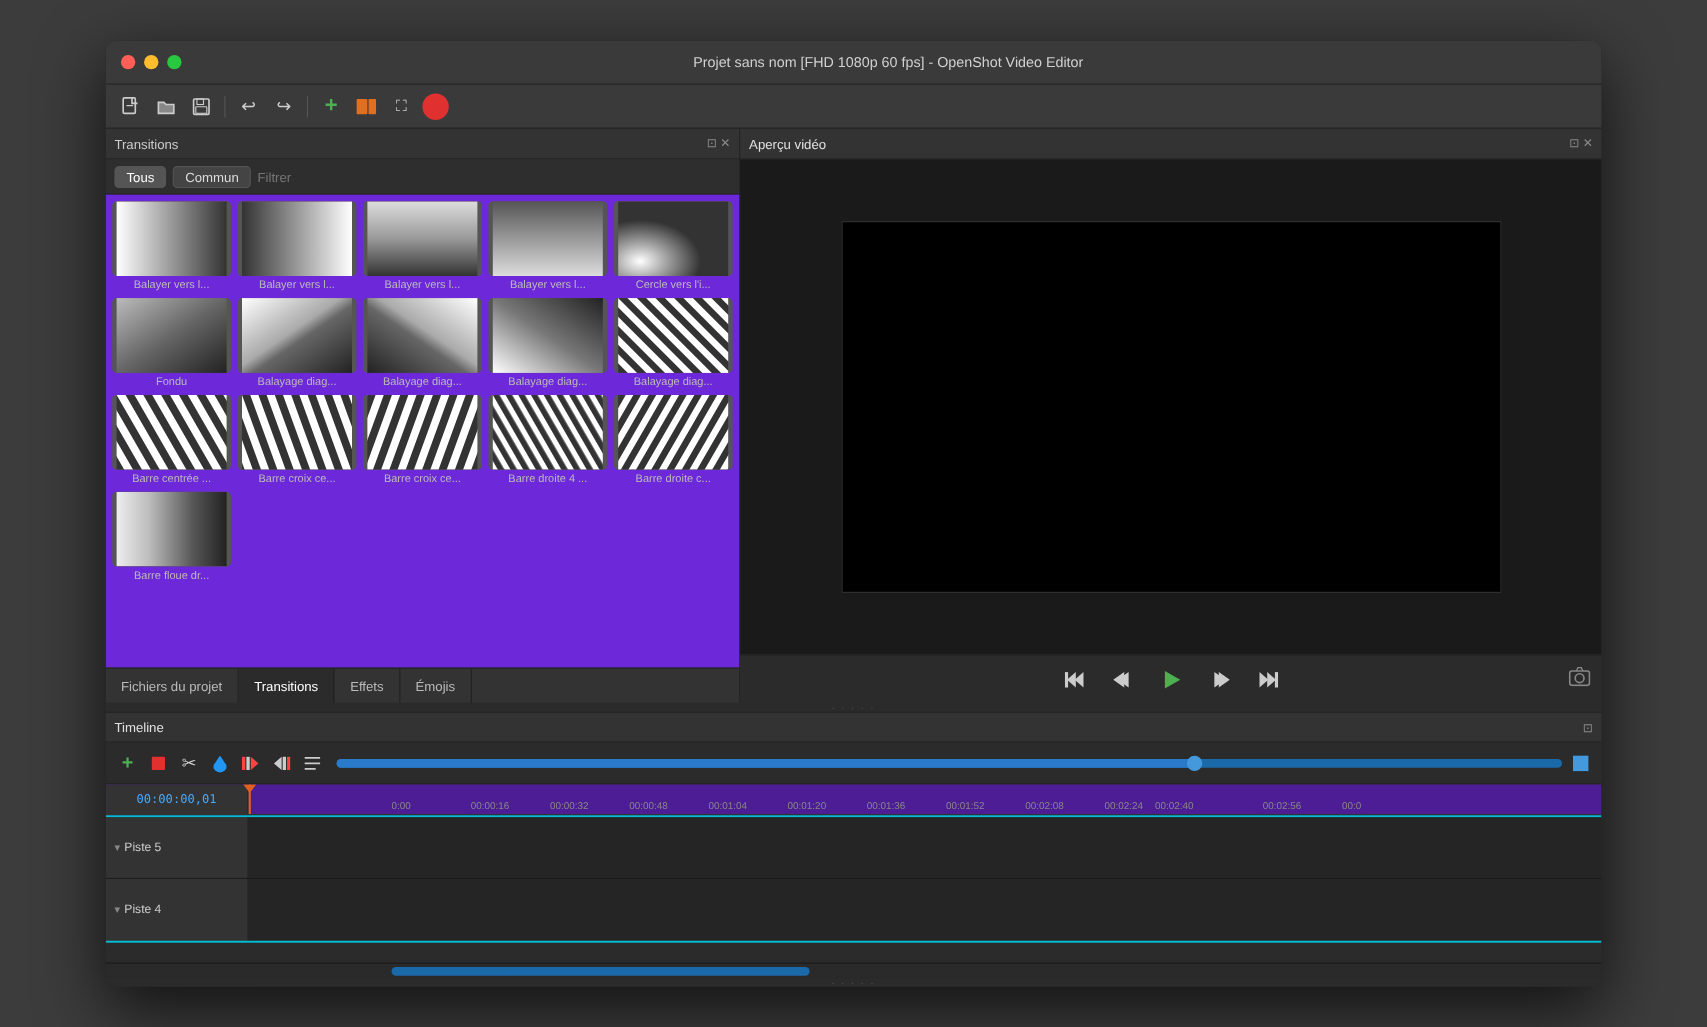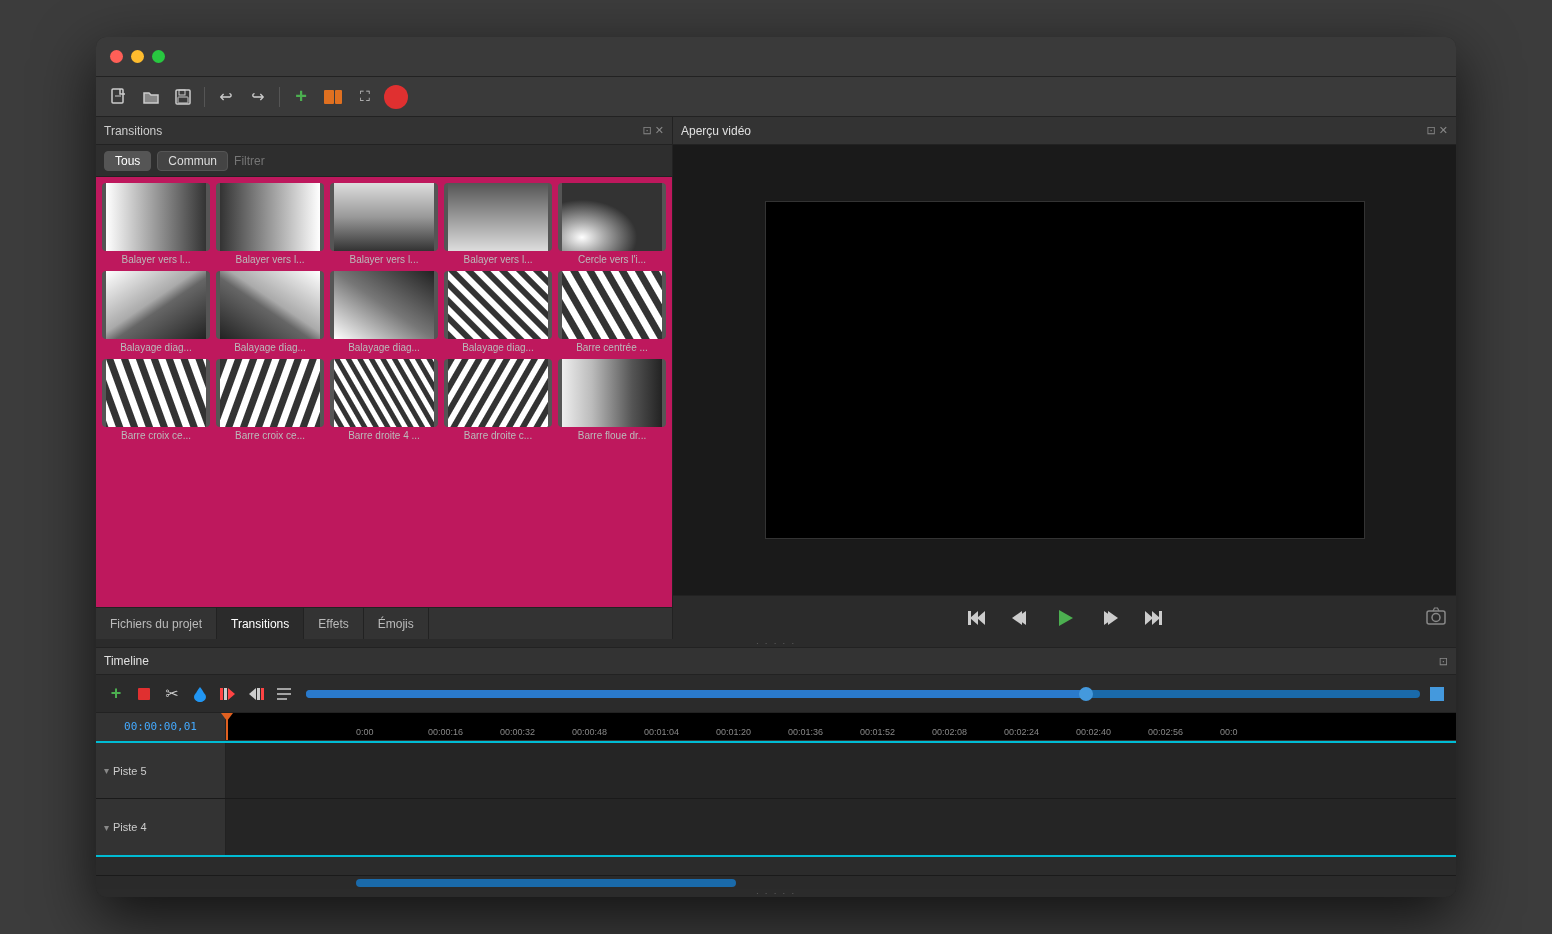--- a/index.html
+++ b/index.html
@@ -129,21 +129,21 @@
       outline: none;
       color: #aaa;
       font-size: 12px;
       width: 80px;
     }
 
     
     .transitions-grid {
       flex: 1;
       overflow-y: scroll;
-      background: #be185d;
+      background: #6d28d9;
       padding: 4px;
       display: grid;
       grid-template-columns: repeat(5, 1fr);
       gap: 2px;
       align-content: start;
     }
     .transitions-grid::-webkit-scrollbar { width: 8px; }
     .transitions-grid::-webkit-scrollbar-track { background: #2b2b2b; }
     .transitions-grid::-webkit-scrollbar-thumb { background: #555; border-radius: 4px; }
 
@@ -328,21 +328,21 @@
 
     
     .tracks-container {
       display: flex;
       flex-direction: column;
       flex: 1;
       overflow: hidden;
     }
     .time-ruler {
       height: 28px;
-      background: #000000;
+      background: #4c1d95;
       display: flex;
       align-items: center;
       border-bottom: 1px solid #333;
       position: relative;
       overflow: hidden;
     }
     .time-ruler-labels {
       display: flex;
       margin-left: 130px;
       flex: 1;
@@ -433,20 +433,21 @@
   </style>
 </head>
 <body>
 
 <div class="window">
 
   <div class="titlebar">
     <div class="traffic-light tl-red"></div>
     <div class="traffic-light tl-yellow"></div>
     <div class="traffic-light tl-green"></div>
+    <div class="titlebar-title">Projet sans nom [FHD 1080p 60 fps] - OpenShot Video Editor</div>
   </div>
 
   <div class="toolbar">
     <div class="toolbar-btn" title="Nouveau projet">
       <svg width="18" height="18" viewBox="0 0 18 18" fill="#ccc">
           <rect x="2" y="1" width="11" height="14" rx="1" fill="none" stroke="#ccc" stroke-width="1.5"></rect>
           <polyline points="10,1 10,6 15,6" fill="none" stroke="#ccc" stroke-width="1.5"></polyline>
           <line x1="5" y1="8" x2="11" y2="8" stroke="#ccc" stroke-width="1"></line>
         </svg>
     </div>
@@ -566,20 +567,35 @@
                     <stop offset="40%" stop-color="#aaa"></stop>
                     <stop offset="100%" stop-color="#333"></stop>
                   </radialGradient>
                 </defs>
                 <rect width="100" height="68" fill="url(#rg2)"></rect>
               </svg>
           </div>
           <div class="transition-label">Cercle vers l'i...</div>
         </div>
 
+        <div class="transition-item">
+          <div class="transition-thumb">
+            <svg width="100%" height="100%" viewBox="0 0 100 68">
+                <defs>
+                  <linearGradient id="gfade" x1="0" x2="1" y1="0" y2="1">
+                    <stop offset="0%" stop-color="#bbb"></stop>
+                    <stop offset="50%" stop-color="#666"></stop>
+                    <stop offset="100%" stop-color="#222"></stop>
+                  </linearGradient>
+                </defs>
+                <rect width="100" height="68" fill="url(#gfade)"></rect>
+              </svg>
+          </div>
+          <div class="transition-label">Fondu</div>
+        </div>
 
         <div class="transition-item">
           <div class="transition-thumb">
             <svg width="100%" height="100%" viewBox="0 0 100 68">
                 <defs>
                   <linearGradient id="gd1" x1="0" x2="1" y1="0" y2="1">
                     <stop offset="0%" stop-color="#fff"></stop>
                     <stop offset="45%" stop-color="#aaa"></stop>
                     <stop offset="55%" stop-color="#666"></stop>
                     <stop offset="100%" stop-color="#222"></stop>
@@ -867,21 +883,21 @@
           <span class="time-marker" style="left:0px;text-align:center;">0:00</span>
           <span class="time-marker" style="left:72px;">00:00:16</span>
           <span class="time-marker" style="left:144px;">00:00:32</span>
           <span class="time-marker" style="left:216px;">00:00:48</span>
           <span class="time-marker" style="left:288px;">00:01:04</span>
           <span class="time-marker" style="left:360px;">00:01:20</span>
           <span class="time-marker" style="left:432px;">00:01:36</span>
           <span class="time-marker" style="left:504px;">00:01:52</span>
           <span class="time-marker" style="left:576px;">00:02:08</span>
           <span class="time-marker" style="left:648px;">00:02:24</span>
-          <span class="time-marker" style="left:720px;">00:02:40</span>
+          <span class="time-marker" style="left:694px;">00:02:40</span>
           <span class="time-marker" style="left:792px;">00:02:56</span>
           <span class="time-marker" style="left:864px;">00:0</span>
         </div>
         <div class="playhead"></div>
       </div>
 
       <div class="track track-border-top">
         <div class="track-label">
           <span class="chevron-icon">▾</span>
           <span>Piste 5</span>

